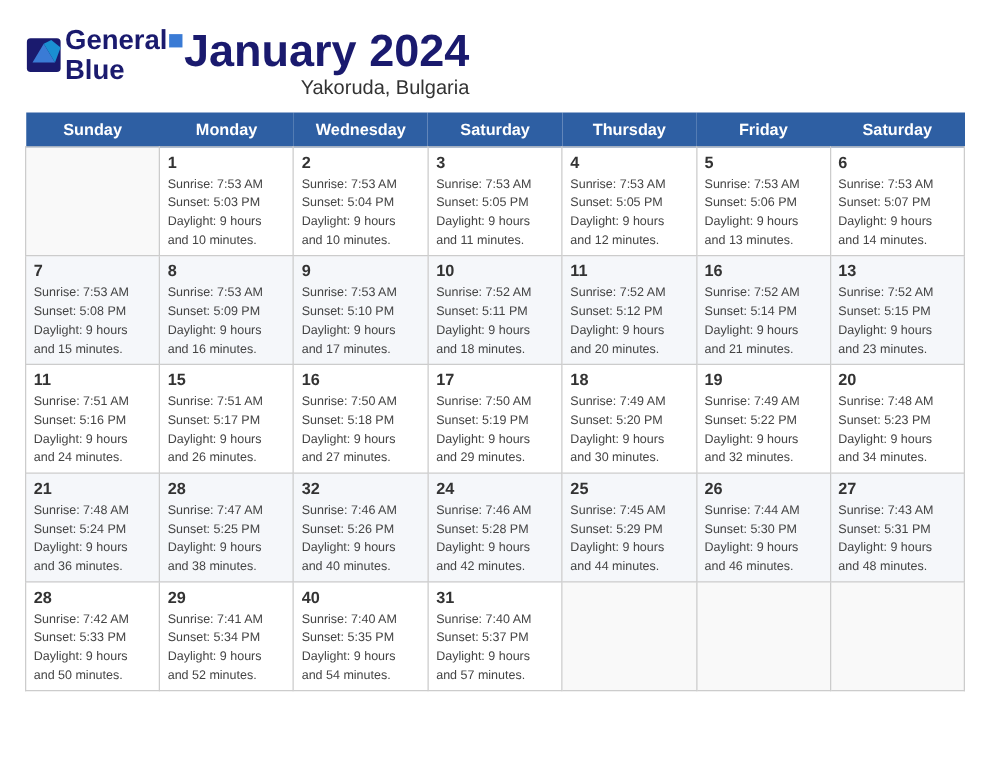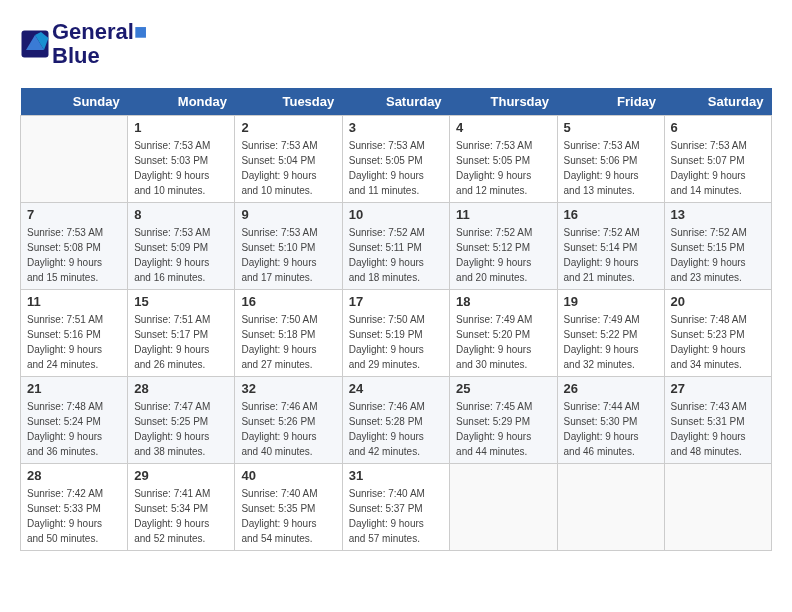--- a/index.html
+++ b/index.html
@@ -6,21 +6,21 @@
     body {
       font-family: Arial, sans-serif;
       background: #fff;
       width: 792px;
       min-height: 612px;
       padding: 20px;
     }
     .header {
       display: flex;
       align-items: flex-start;
-      margin-bottom: 20px;
+      margin-bottom: 10px;
     }
     .logo {
       display: flex;
       align-items: center;
     }
     .logo-text {
       font-size: 22px;
       font-weight: bold;
       color: #1a1a6e;
       line-height: 1.1;
@@ -45,21 +45,21 @@
       font-size: 16px;
       color: #333;
     }
     table {
       width: 100%;
       border-collapse: collapse;
     }
     thead tr th {
       background-color: #2e5fa3;
       color: #fff;
-      text-align: right;
+      text-align: center;
       padding: 6px 8px;
       font-size: 13px;
       font-weight: bold;
     }
     tbody tr td {
       border: 1px solid #ccc;
       vertical-align: top;
       padding: 4px 6px;
       font-size: 10.5px;
       color: #333;
@@ -95,28 +95,32 @@
       <polygon points="8,28 20,8 32,28" fill="#3a7bd5"></polygon>
       <polygon points="20,8 32,28 38,12 28,4" fill="#1a8fd1"></polygon>
     </svg>
     <div>
       <div class="logo-text">
         <div>General<span>■</span></div>
         <div>Blue</div>
       </div>
     </div>
   </div>
+  <div class="title-block">
+    <div class="month-year">January 2024</div>
+    <div class="location">Yakoruda, Bulgaria</div>
+  </div>
 </div>
 
 <table>
   <thead>
     <tr id="weekday-header">
         <th>Sunday</th>
         <th>Monday</th>
-        <th>Tuesday</th>
+        <th>Wednesday</th>
         <th>Saturday</th>
         <th>Thursday</th>
         <th>Friday</th>
         <th>Saturday</th>
       </tr>
   </thead>
   <tbody id="calendar-body">
   <tr>
         <td class="empty"></td>
         <td>

